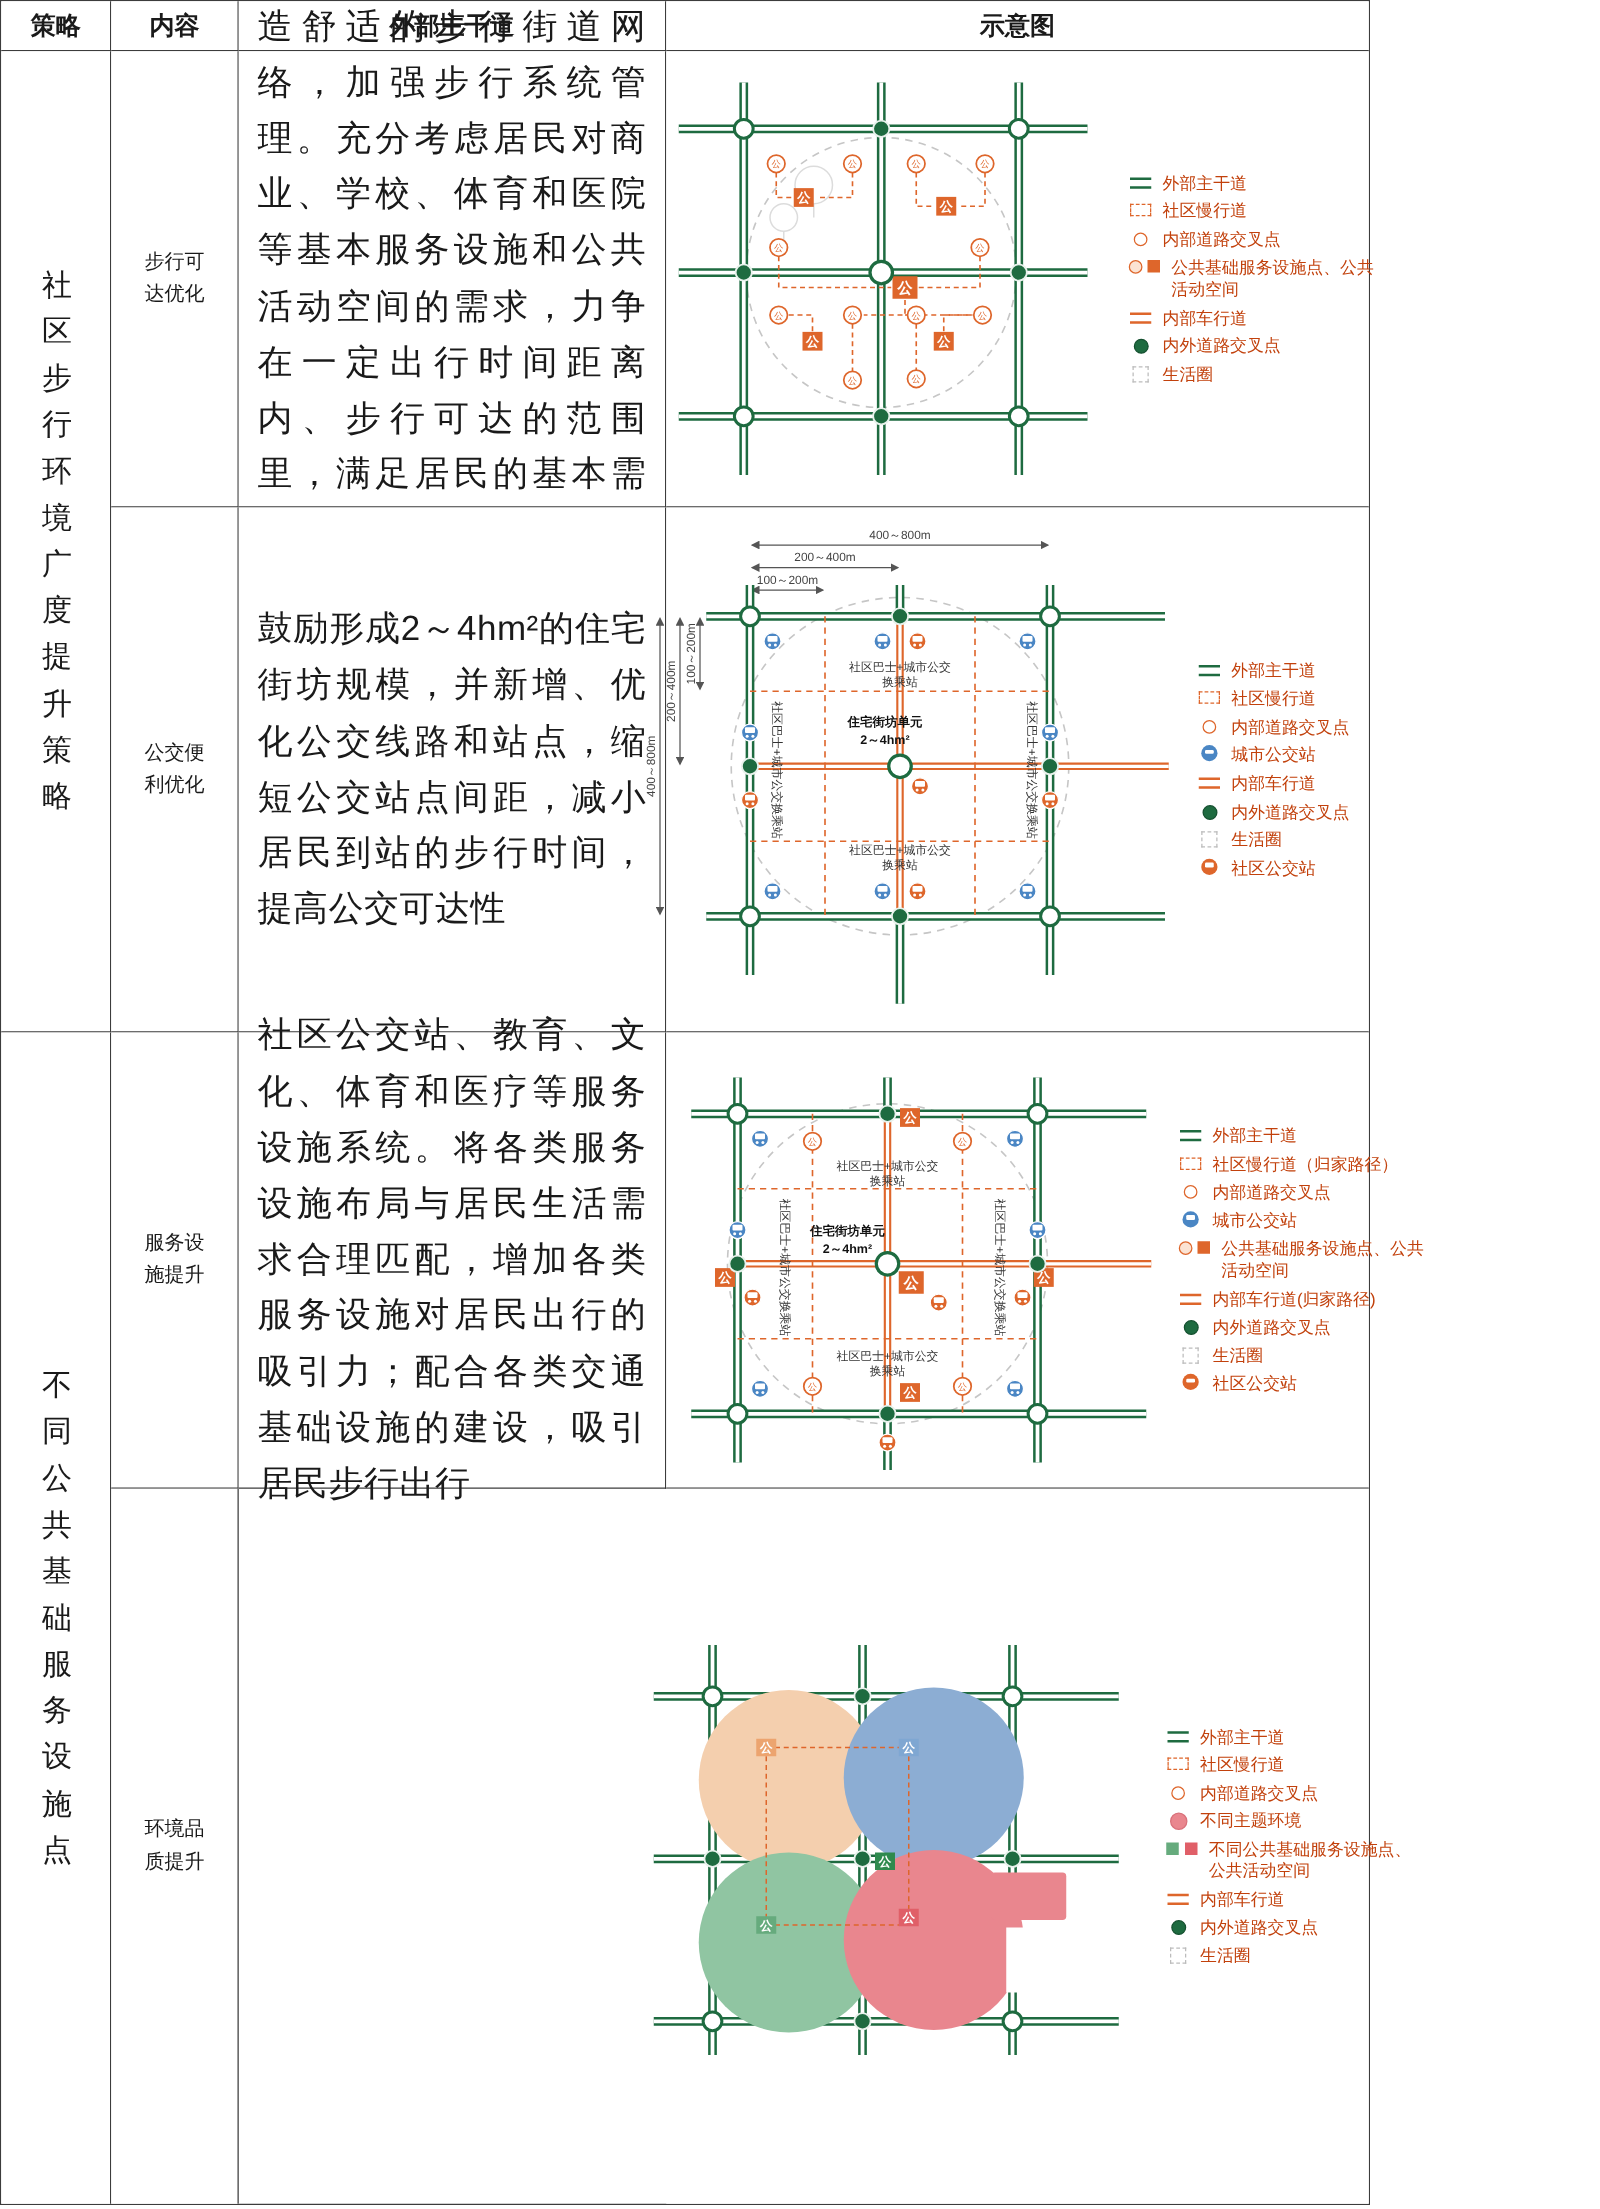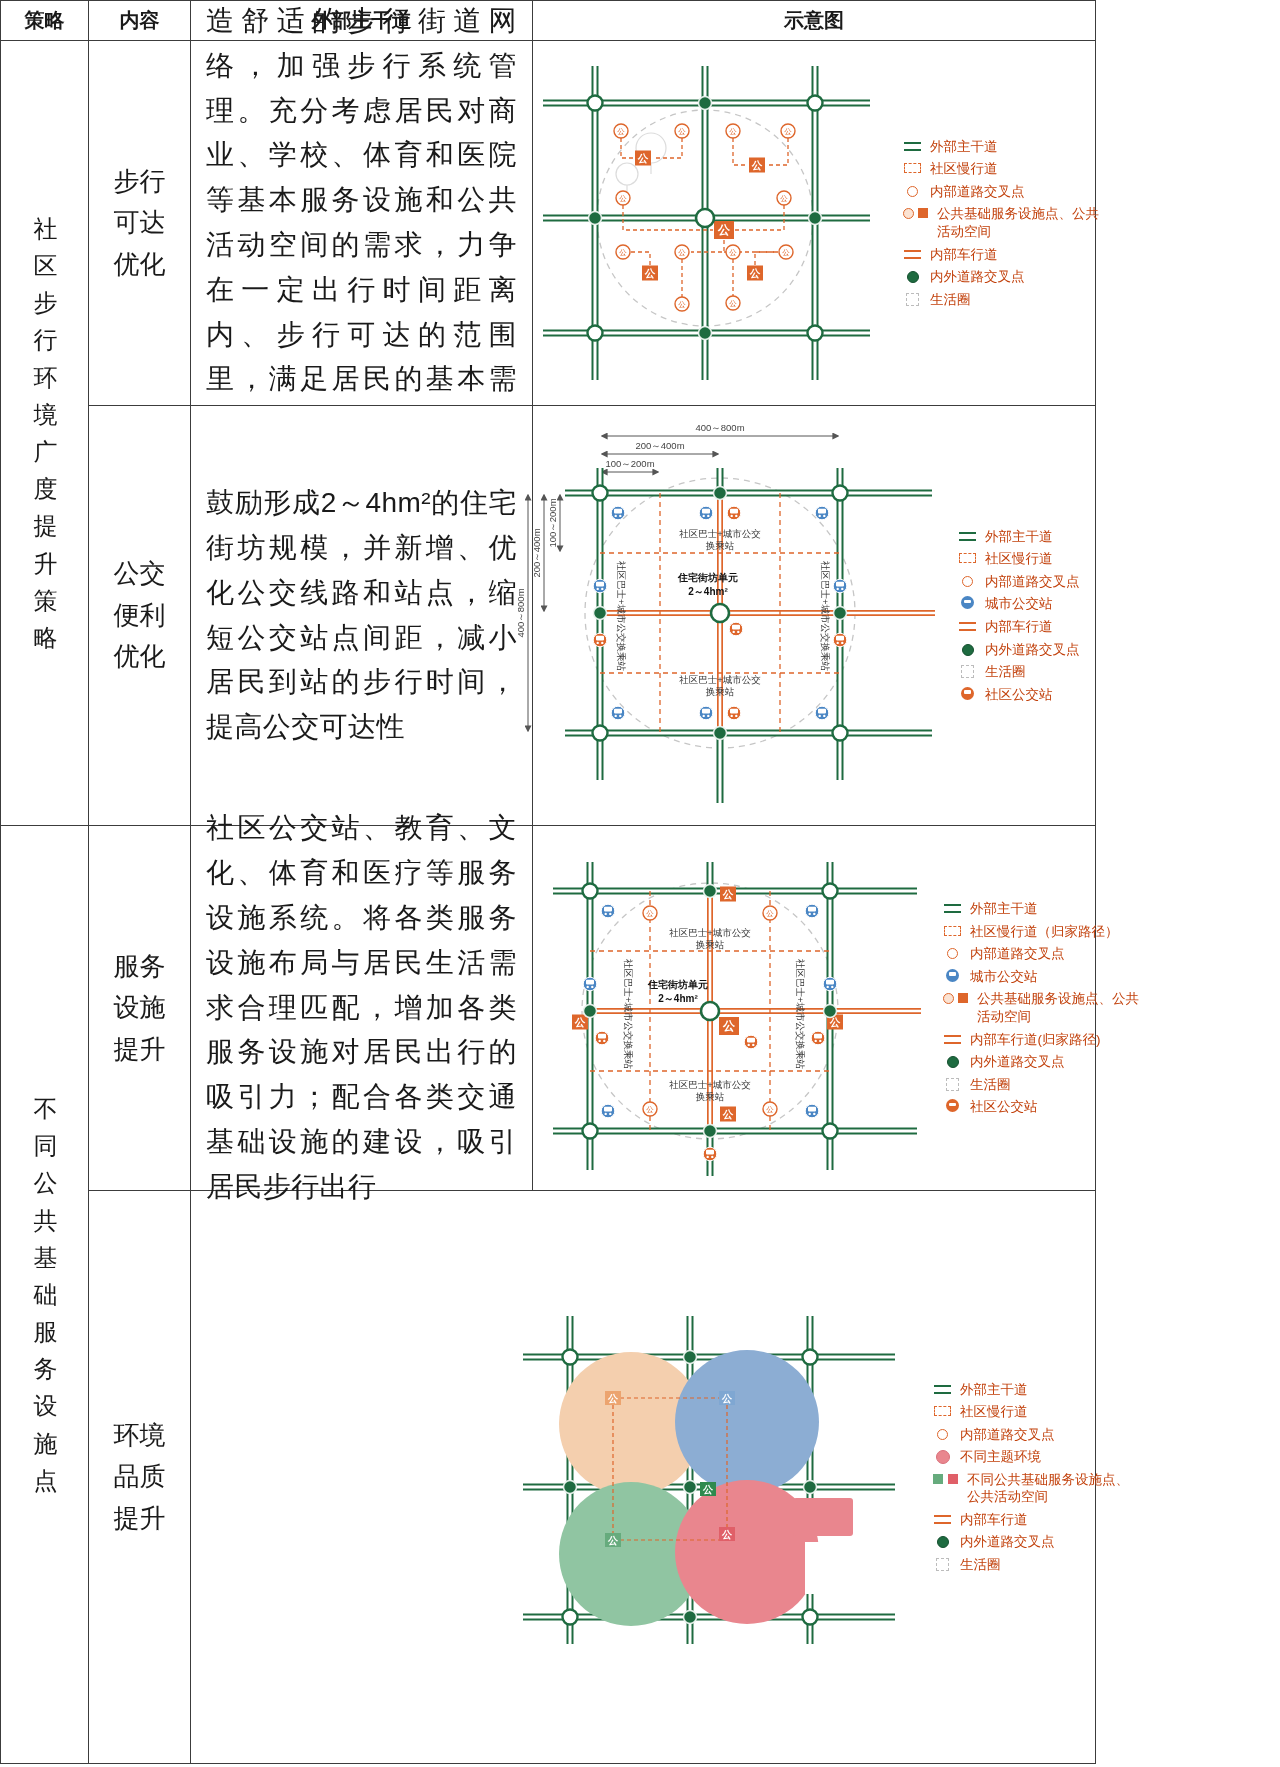--- a/index.html
+++ b/index.html
@@ -12,21 +12,21 @@
   .nbb{border-bottom:none;}
   .hd{font-weight:bold;font-size:20px;}
   .h1{grid-area:1/1/2/2}.h2{grid-area:1/2/2/3}.h3{grid-area:1/3/2/4}.h4{grid-area:1/4/2/5}
   .sg1{grid-area:2/1/4/2}.sg2{grid-area:4/1/6/2}
   .r1c2{grid-area:2/2/3/3}.r1c3{grid-area:2/3/3/4}.r1c4{grid-area:2/4/3/5}
   .r2c2{grid-area:3/2/4/3}.r2c3{grid-area:3/3/4/4}.r2c4{grid-area:3/4/4/5}
   .r3c2{grid-area:4/2/5/3}.r3c3{grid-area:4/3/5/4}.r3c4{grid-area:4/4/5/5}
   .r4c2{grid-area:5/2/6/3}.r4c3{grid-area:5/3/6/4}.r4c4{grid-area:5/4/6/5}
 
   .strategy-text{width:22px;word-break:break-all;text-align:center;font-size:24px;line-height:1.55;}
-  .content-text{width:63px;word-break:break-all;text-align:center;font-size:26px;line-height:1.6;}
+  .content-text{width:63px;word-break:break-all;text-align:center;font-size:16px;line-height:1.6;}
   .meas-text{padding:0 15px;font-size:28px;line-height:1.6;text-align:justify;letter-spacing:.4px;}
   .diag{gap:18px;}
   .dsvg{flex:none;}
   svg text{font-family:"Liberation Sans","DejaVu Sans",sans-serif;}
   .lbl{font-size:9.5px;fill:#333;}
   .dim{font-size:9.5px;fill:#444;}
   .unit{font-size:10px;fill:#111;font-weight:bold;}
 
   .legend{display:flex;flex-direction:column;gap:5px;width:200px;font-size:13.5px;line-height:1.3;color:#c2410c;flex:none;}
   .lg-row{display:flex;align-items:flex-start;}

